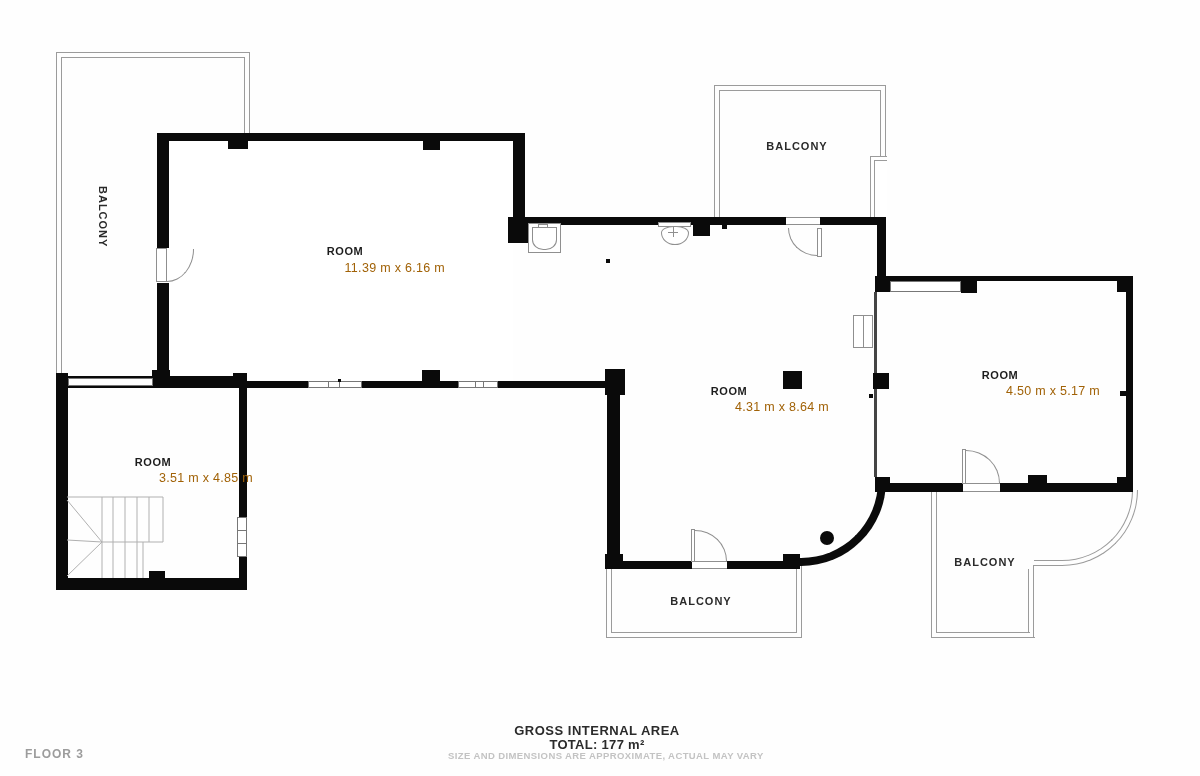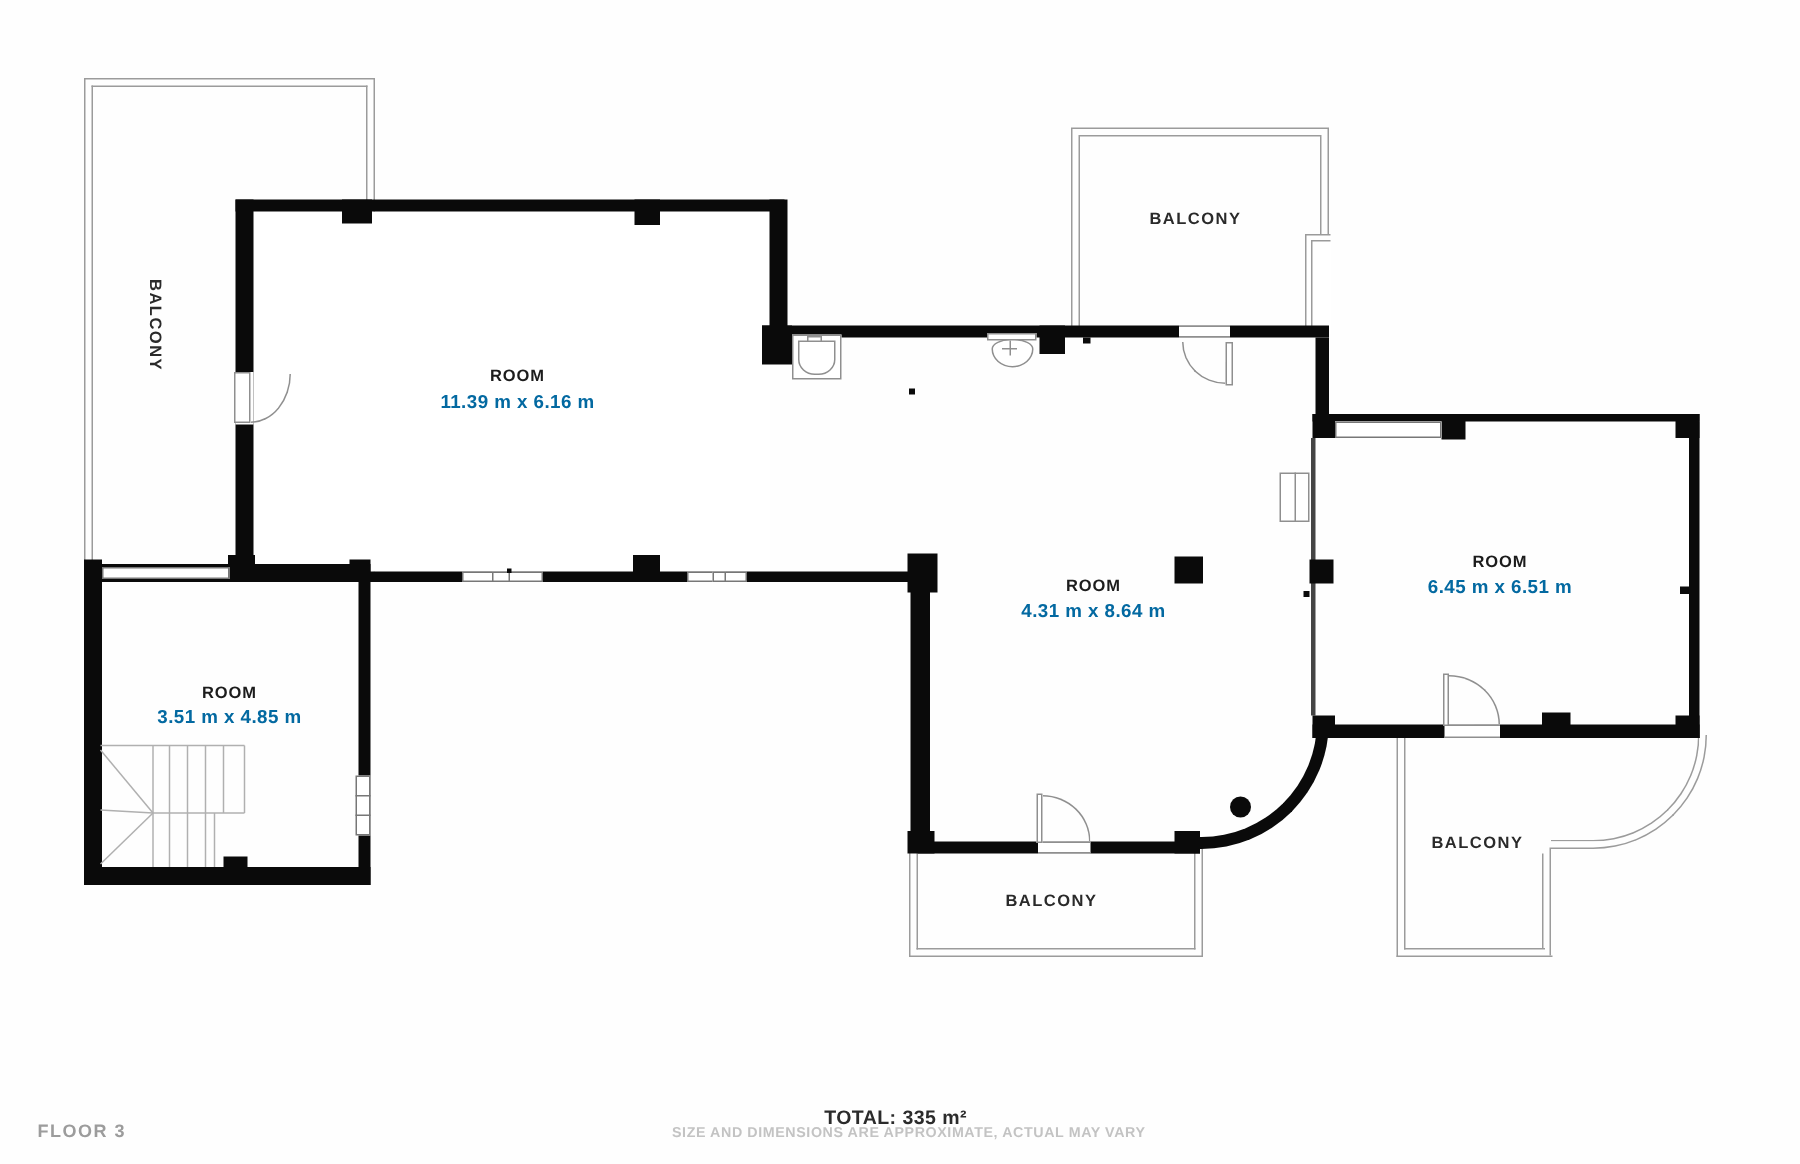--- a/index.html
+++ b/index.html
@@ -13,21 +13,21 @@
   .bal{position:absolute;border:0 solid #9b9b9b;}
   .balline{position:absolute;background:#9b9b9b;}
   .fix{position:absolute;border:1px solid #8f8f8f;background:#ffffff;box-sizing:border-box;}
   .fixline{position:absolute;background:#8f8f8f;}
   .win{position:absolute;border:1px solid #777;background:#ffffff;box-sizing:border-box;}
   .winline{position:absolute;background:#777;}
   .gap{position:absolute;background:#ffffff;}
   .arc{position:absolute;box-sizing:border-box;}
   .fill{position:absolute;background:#ffffff;}
   .lbl{position:absolute;color:#1c1c1c;font-weight:600;font-size:11px;letter-spacing:.6px;text-align:center;white-space:nowrap;}
-  .dims{position:absolute;color:#0369a1;font-weight:700;font-size:12.5px;letter-spacing:.3px;text-align:center;white-space:nowrap;}
+  .dims{position:absolute;color:#a16207;font-weight:400;font-size:12.5px;letter-spacing:.3px;text-align:right;white-space:nowrap;}
   .ballbl{position:absolute;color:#2a2a2a;font-weight:600;font-size:11px;letter-spacing:1px;text-align:center;white-space:nowrap;}
   .vert{writing-mode:vertical-rl;}
   .ftr{position:absolute;text-align:center;white-space:nowrap;}
 </style>
 </head>
 <body>
 
 <div id="plan">
 
   <div class="bal" style="left:56px;top:52px;width:192px;height:328px;border-left-width:1px;border-top-width:1px;border-right-width:1px;"></div>
@@ -151,27 +151,28 @@
     </g>
   </svg>
 
   <div class="lbl" style="left:245px;top:245px;width:200px;">ROOM</div>
   <div class="dims" style="left:245px;top:261px;width:200px;">11.39 m x 6.16 m</div>
 
   <div class="lbl" style="left:629px;top:385px;width:200px;">ROOM</div>
   <div class="dims" style="left:629px;top:400px;width:200px;">4.31 m x 8.64 m</div>
 
   <div class="lbl" style="left:900px;top:369px;width:200px;">ROOM</div>
-  <div class="dims" style="left:900px;top:384px;width:200px;">6.45 m x 6.51 m</div>
+  <div class="dims" style="left:900px;top:384px;width:200px;">4.50 m x 5.17 m</div>
 
   <div class="lbl" style="left:53px;top:456px;width:200px;">ROOM</div>
   <div class="dims" style="left:53px;top:471px;width:200px;">3.51 m x 4.85 m</div>
 
   <div class="ballbl vert" style="left:97px;top:186px;height:60px;">BALCONY</div>
   <div class="ballbl" style="left:722px;top:140px;width:150px;">BALCONY</div>
   <div class="ballbl" style="left:621px;top:595px;width:160px;">BALCONY</div>
   <div class="ballbl" style="left:905px;top:556px;width:160px;">BALCONY</div>
 
-  <div class="ftr" style="left:447px;top:737px;width:300px;font-size:13px;font-weight:700;letter-spacing:.3px;color:#2b2b2b;">TOTAL: 335 m²</div>
+  <div class="ftr" style="left:447px;top:723px;width:300px;font-size:13px;font-weight:700;letter-spacing:.5px;color:#2b2b2b;">GROSS INTERNAL AREA</div>
+  <div class="ftr" style="left:447px;top:737px;width:300px;font-size:13px;font-weight:700;letter-spacing:.3px;color:#2b2b2b;">TOTAL: 177 m²</div>
   <div class="ftr" style="left:448px;top:750px;width:300px;font-size:9.5px;font-weight:600;letter-spacing:.4px;color:#c3c3c3;">SIZE AND DIMENSIONS ARE APPROXIMATE, ACTUAL MAY VARY</div>
   <div class="abs" style="left:25px;top:747px;font-size:12px;font-weight:600;letter-spacing:1px;color:#9c9c9c;">FLOOR 3</div>
 
 </div>
 
 </body></html>

